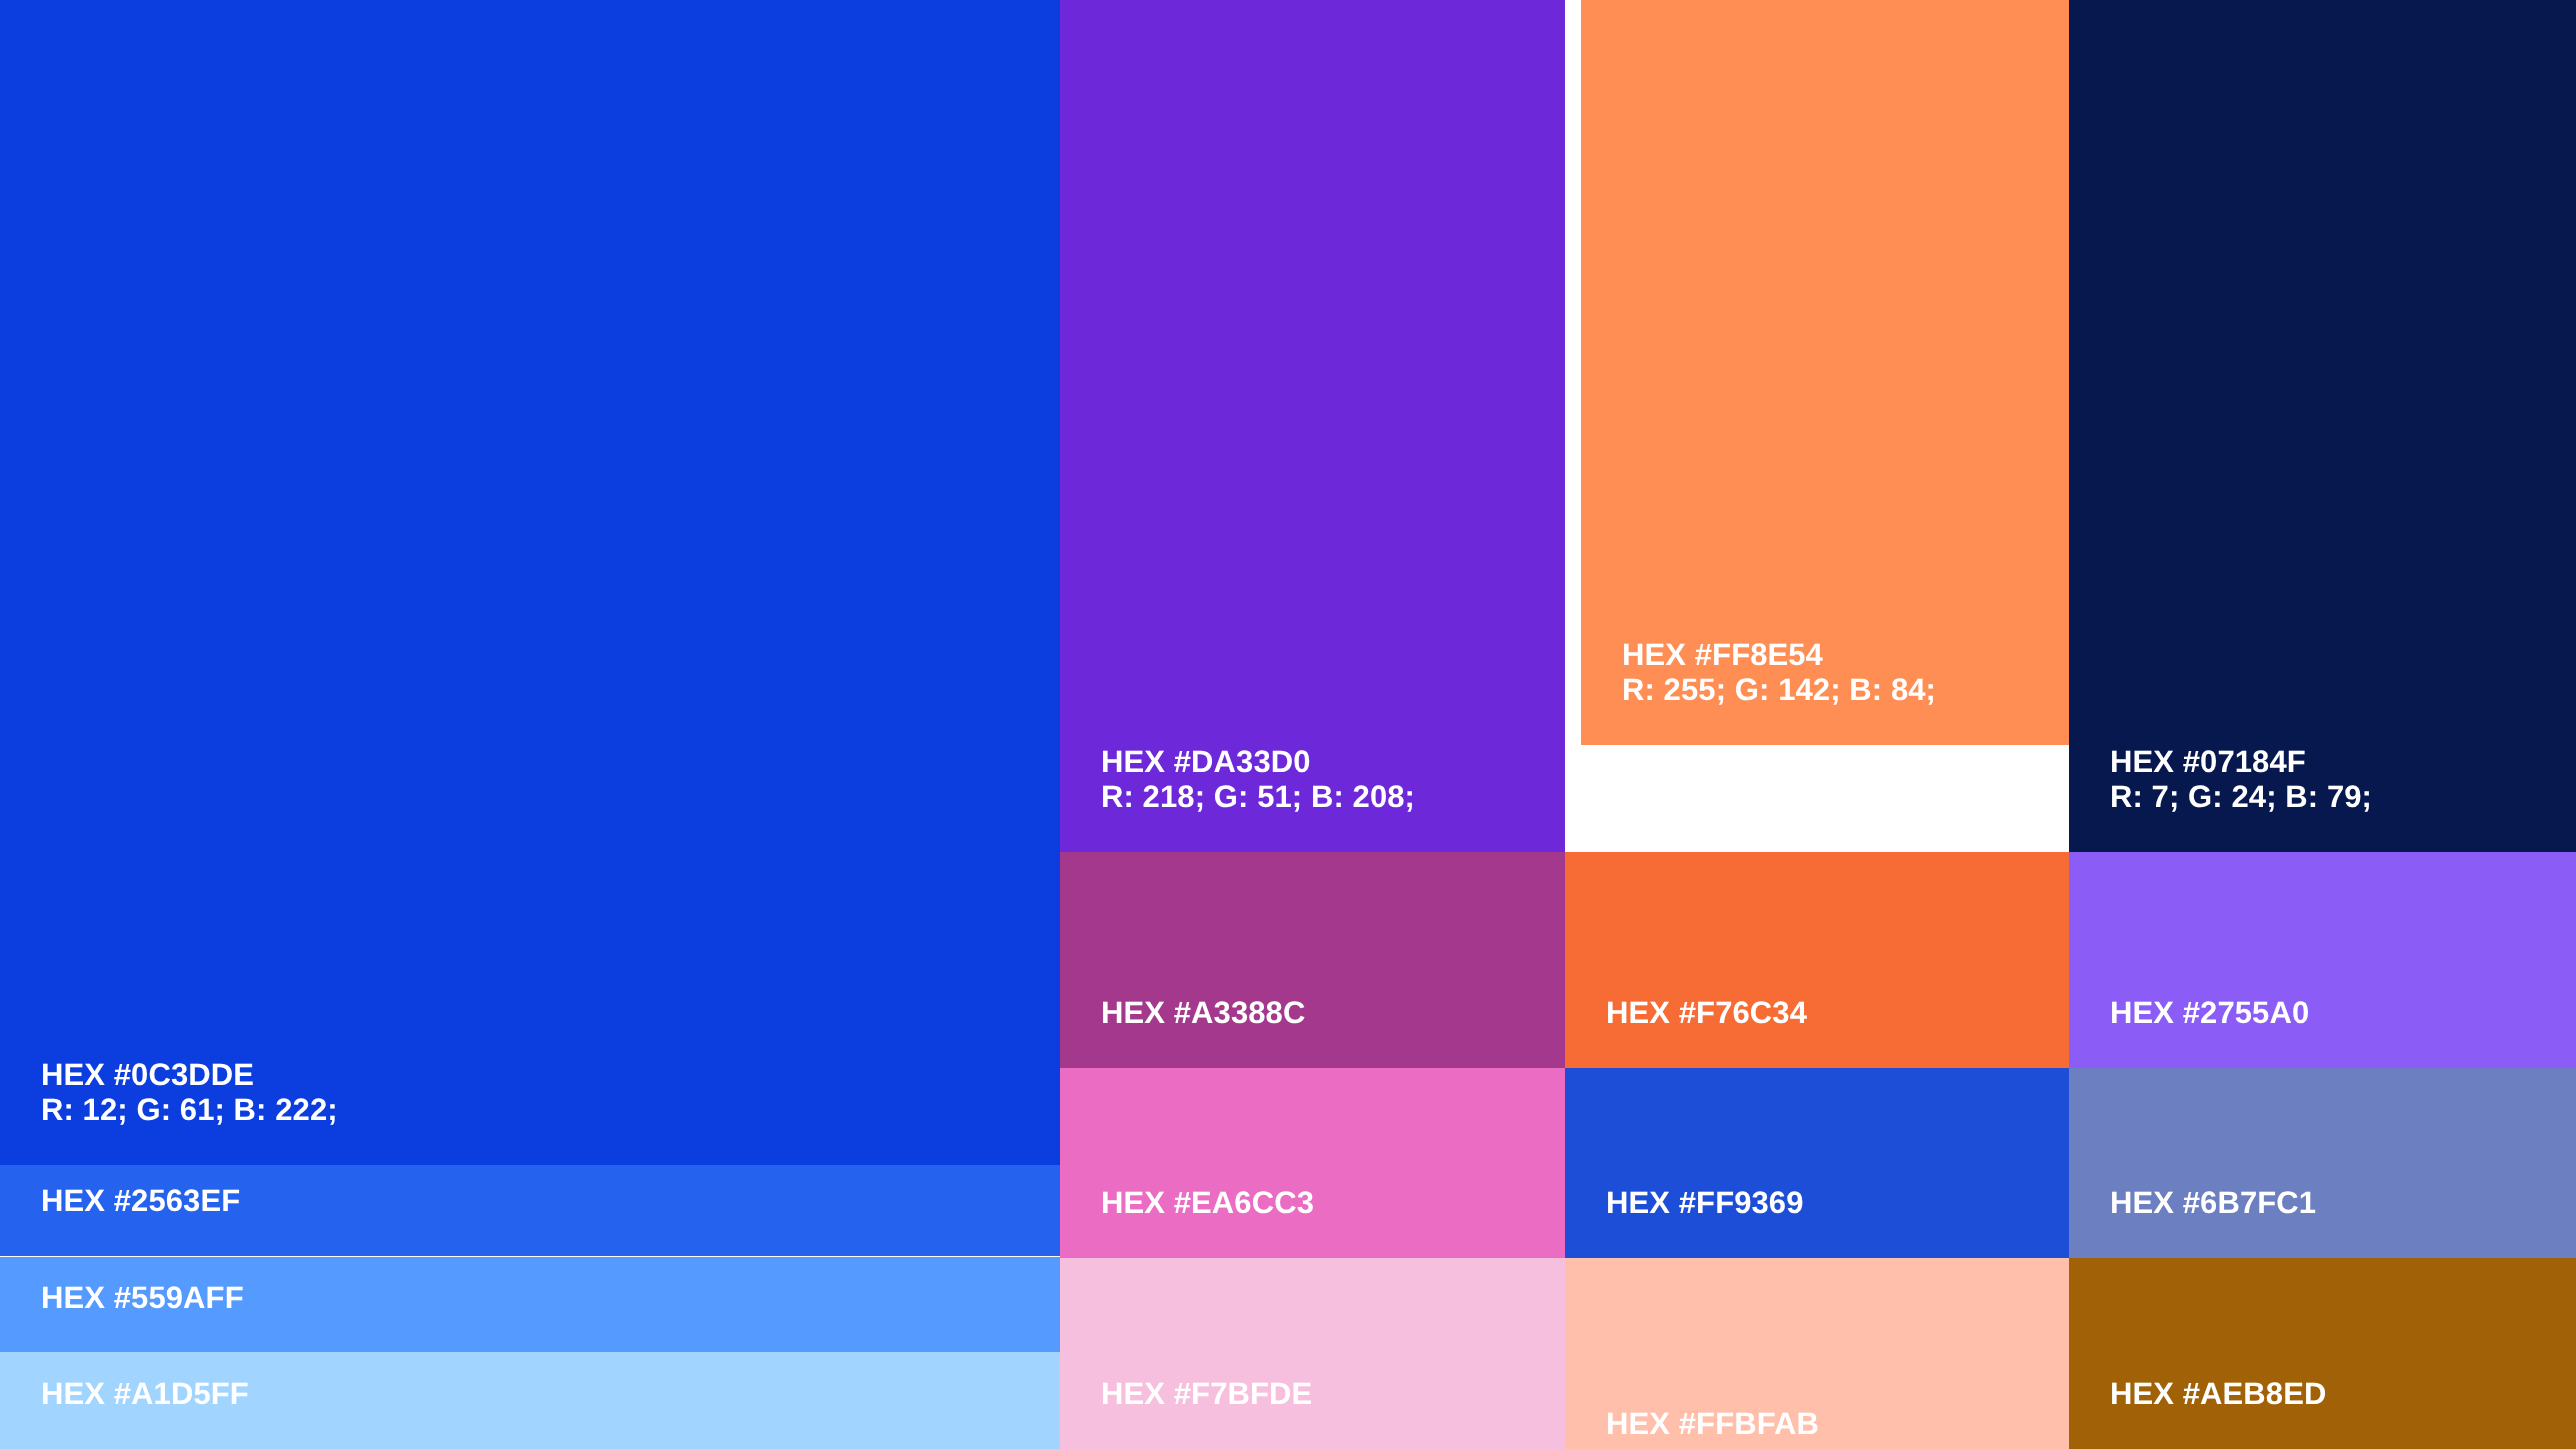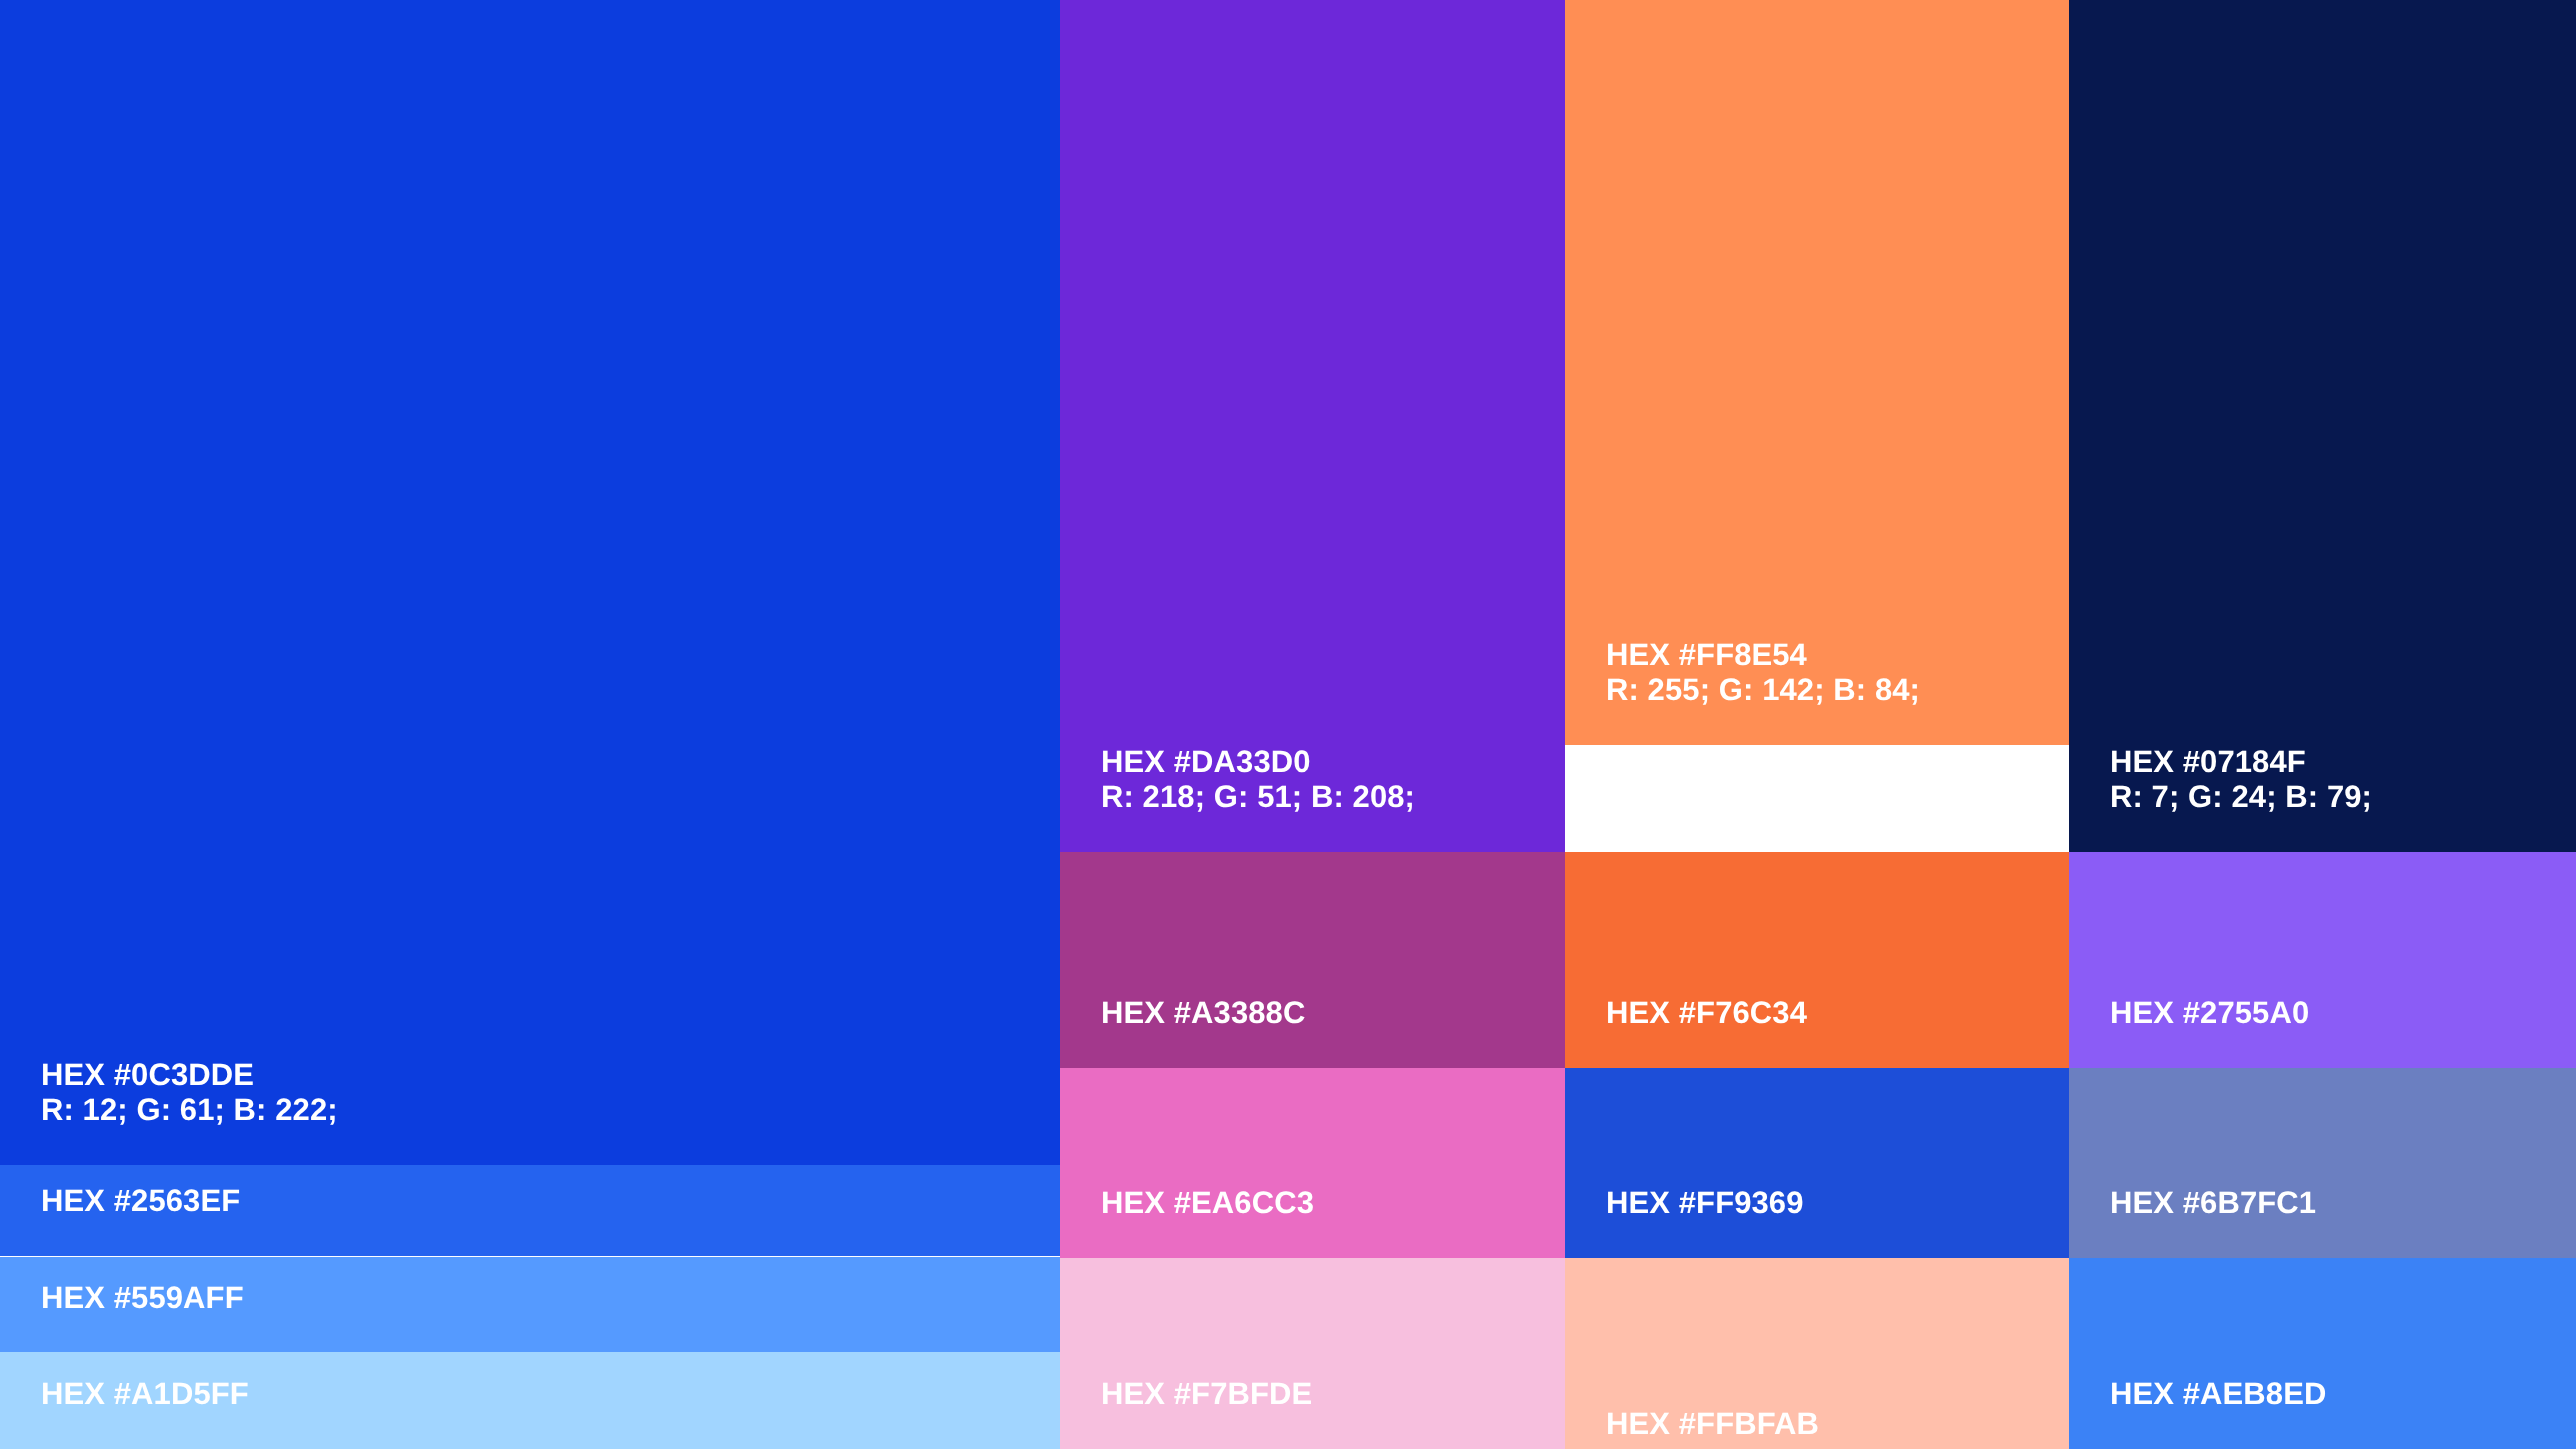--- a/index.html
+++ b/index.html
@@ -83,21 +83,21 @@
         <div class="swatch-label"><span class="hexline">HEX #A3388C</span></div>
       </div>
       <div class="swatch" style="top: 1068px; height: 190px; background: rgb(234, 108, 195);">
         <div class="swatch-label"><span class="hexline">HEX #EA6CC3</span></div>
       </div>
       <div class="swatch" style="top: 1258px; height: 191px; background: rgb(247, 191, 222); text-align: center;">
         <div class="swatch-label"><span class="hexline">HEX #F7BFDE</span></div>
       </div>
     </div>
     <div class="column" style="left: 1565px; width: 504px;">
-      <div class="swatch" style="top: 0px; height: 745px; background: rgb(255, 142, 84);">
+      <div class="swatch" style="top: 0px; height: 745px; background: rgb(255, 142, 84); margin-left: 16px;">
         <div class="swatch-label"><span class="hexline">HEX #FF8E54</span><span class="rgbline">R: 255; G: 142; B: 84;</span></div>
       </div>
       <div class="swatch" style="top: 852px; height: 216px; background: rgb(247, 108, 52);">
         <div class="swatch-label"><span class="hexline">HEX #F76C34</span></div>
       </div>
       <div class="swatch" style="top: 1068px; height: 190px; background: #1d4ed8;">
         <div class="swatch-label"><span class="hexline">HEX #FF9369</span></div>
       </div>
       <div class="swatch" style="top: 1258px; height: 221px; background: rgb(255, 191, 171);">
         <div class="swatch-label"><span class="hexline">HEX #FFBFAB</span></div>
@@ -106,18 +106,18 @@
     <div class="column" style="left: 2069px; width: 507px;">
       <div class="swatch" style="top: 0px; height: 852px; background: rgb(7, 24, 79);">
         <div class="swatch-label"><span class="hexline">HEX #07184F</span><span class="rgbline">R: 7; G: 24; B: 79;</span></div>
       </div>
       <div class="swatch" style="top: 852px; height: 216px; background: #8b5cf6;">
         <div class="swatch-label"><span class="hexline">HEX #2755A0</span></div>
       </div>
       <div class="swatch" style="top: 1068px; height: 190px; background: rgb(107, 127, 193);">
         <div class="swatch-label"><span class="hexline">HEX #6B7FC1</span></div>
       </div>
-      <div class="swatch" style="top: 1258px; height: 191px; background: #3b82f6;">
+      <div class="swatch" style="top: 1258px; height: 191px; background: #a16207;">
         <div class="swatch-label"><span class="hexline">HEX #AEB8ED</span></div>
       </div>
     </div>
   </div>
 
 
 </body></html>

